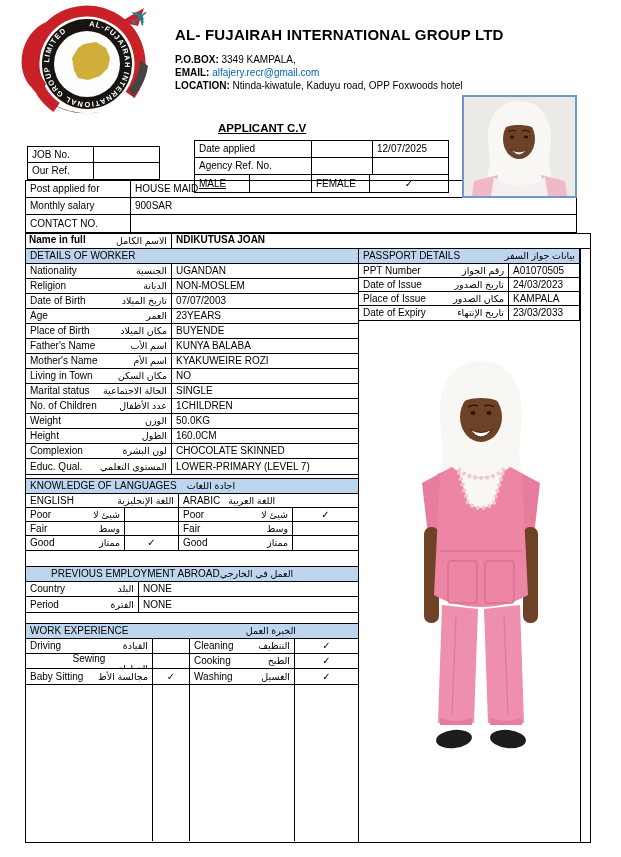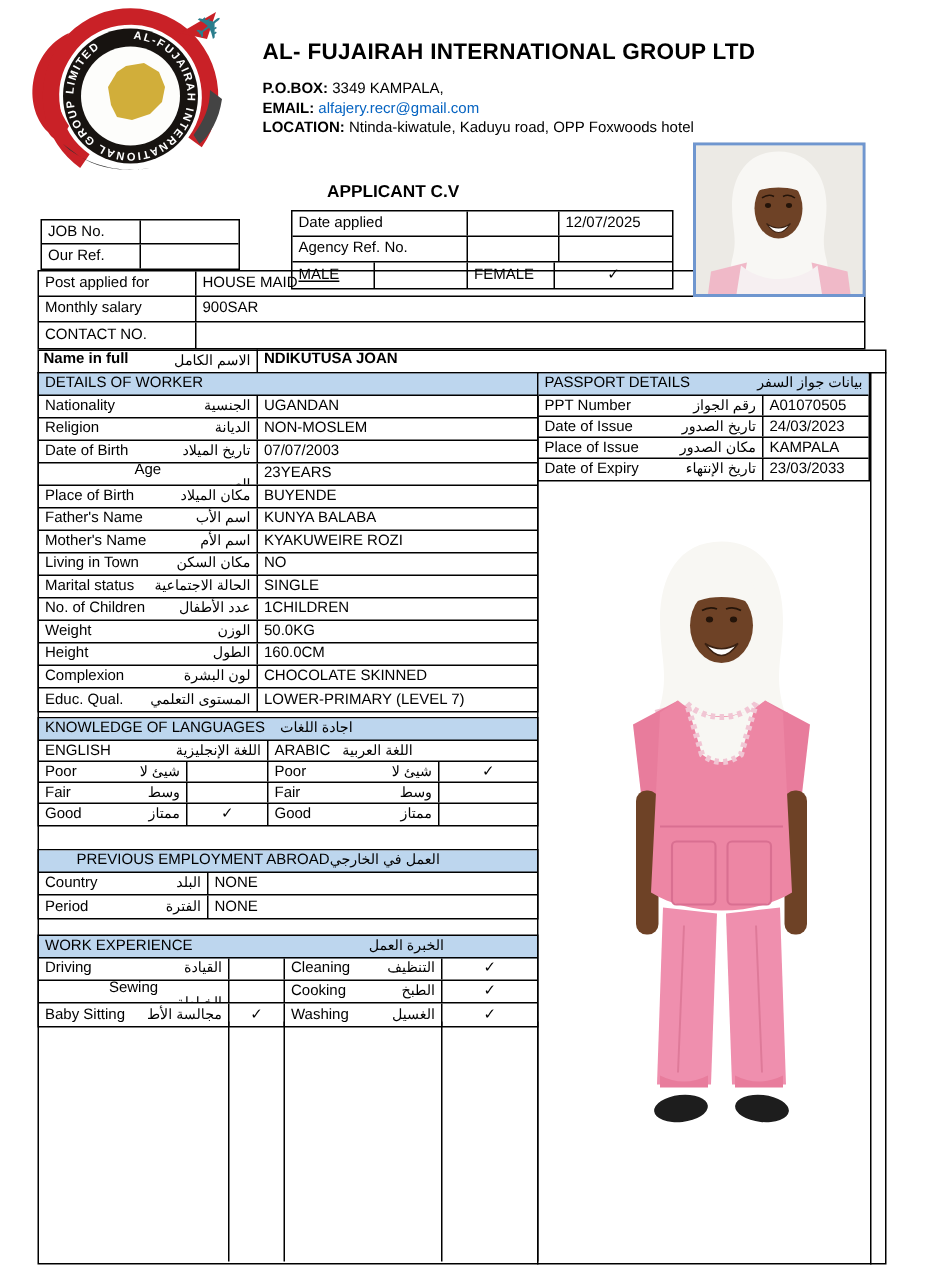--- a/index.html
+++ b/index.html
@@ -16,21 +16,21 @@
   .c:last-child{border-right:none;}
   .chk{justify-content:center;padding:0;font-size:10px;}
   .hdrrow{background:#bdd6ee;}
   .ar{margin-left:auto;font-size:9.5px;direction:rtl;}
   .b{font-weight:bold;}
   .vline{position:absolute;width:0;border-left:1.3px solid #000;}
   
   .title{position:absolute;left:175px;top:26px;font-size:15px;font-weight:bold;letter-spacing:.2px;}
   .contact{position:absolute;left:175px;font-size:10px;line-height:1;}
   .contact .lab{font-weight:bold;}
-  .cvtitle{position:absolute;left:218px;top:122px;font-size:11.5px;font-weight:bold;}
+  .cvtitle{position:absolute;left:218px;top:122px;font-size:11.5px;font-weight:bold;text-decoration:underline;}
   .photo{position:absolute;left:462px;top:95px;width:115px;height:103px;border:2px solid #6f96cf;
          box-sizing:border-box;background:#edece8;z-index:5;}
 </style>
 </head>
 <body>
 
 <div class="page">
 
   <svg class="abs" style="left:12px;top:4px;" width="150" height="118" viewBox="0 0 150 118">
     <g>
@@ -163,21 +163,21 @@
         <div class="c" style="flex:1;">NON-MOSLEM</div>
       </div>
     <div class="trow h15">
         <div class="c" style="width:146px;">
           <span>Date of Birth</span>
           <span class="ar">تاريخ الميلاد</span>
         </div>
         <div class="c" style="flex:1;">07/07/2003</div>
       </div>
     <div class="trow h15">
-        <div class="c" style="width:146px;flex-direction:column;">
+        <div class="c" style="width:146px;">
           <span>Age</span>
           <span class="ar">العمر</span>
         </div>
         <div class="c" style="flex:1;">23YEARS</div>
       </div>
     <div class="trow h15">
         <div class="c" style="width:146px;">
           <span>Place of Birth</span>
           <span class="ar">مكان الميلاد</span>
         </div>

